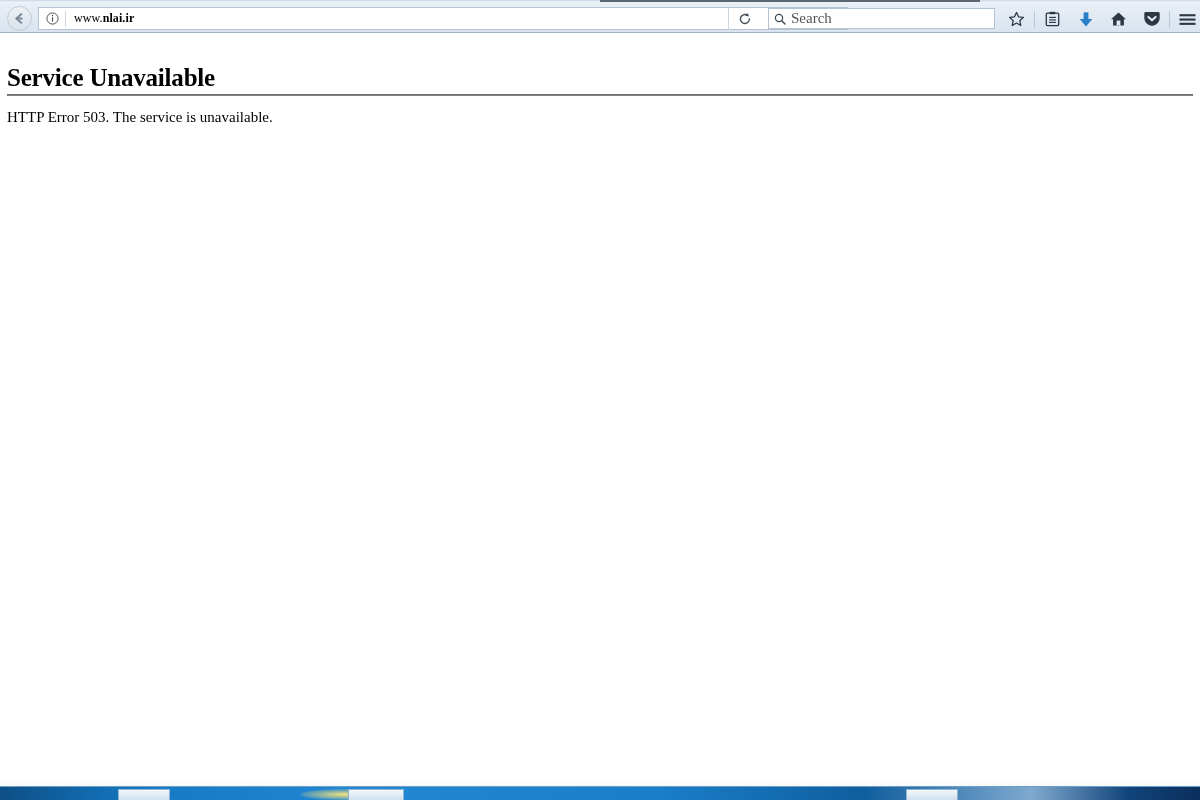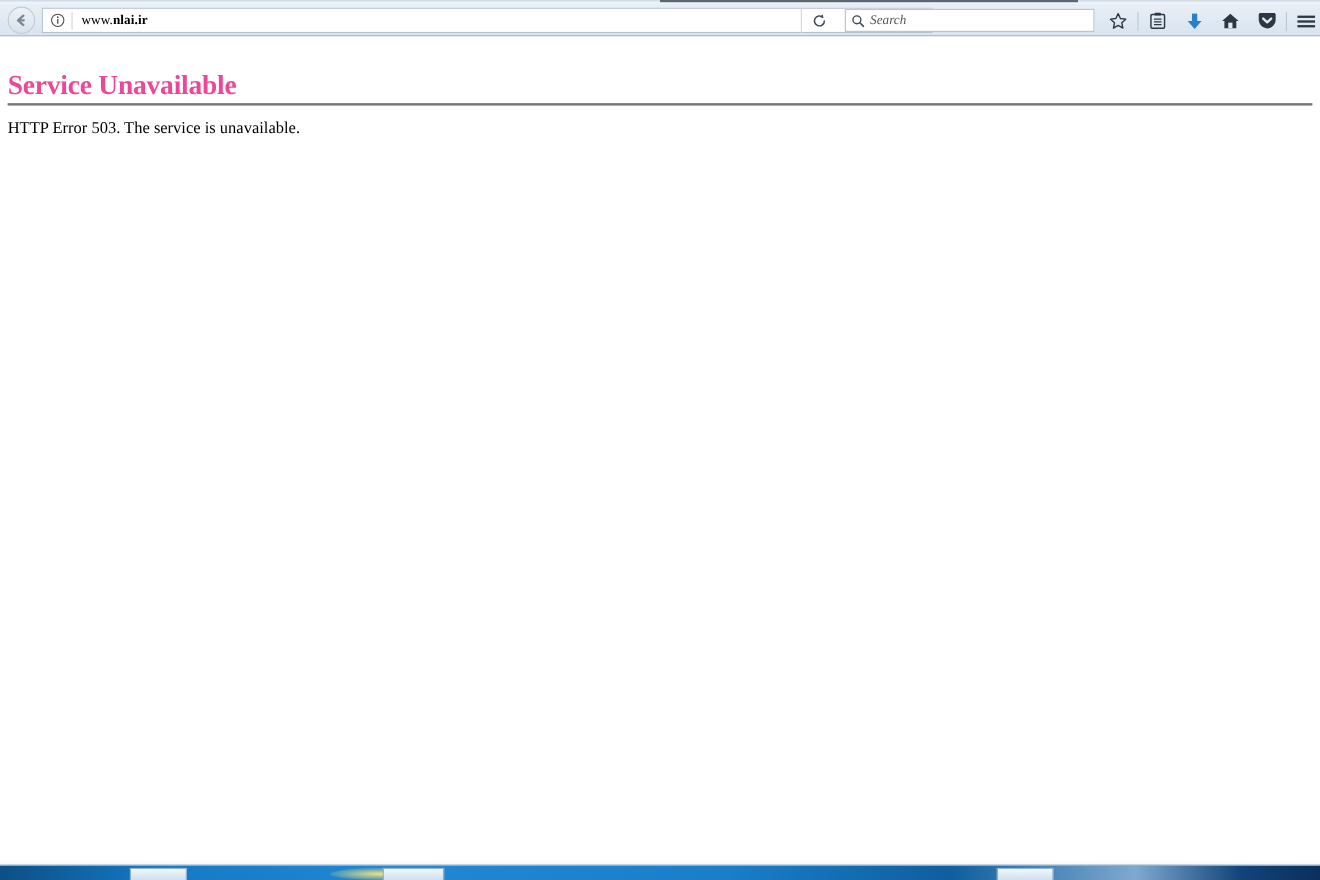--- a/index.html
+++ b/index.html
@@ -128,22 +128,21 @@
   }
   .search-icon-wrap {
     width: 22px;
     display: flex;
     align-items: center;
     justify-content: center;
     flex: 0 0 auto;
   }
   .search-placeholder {
     font-family: "Liberation Serif", serif;
-    font-style: italic;
-    font-size: 12px;
+    font-size: 15px;
     color: #555;
   }
 
   .toolbar-icons {
     position: absolute;
     top: 3px; left: 1000px;
     height: 26px;
     display: flex;
     align-items: center;
   }
@@ -170,21 +169,21 @@
     height: 752px;
     background: #ffffff;
   }
   .page-title {
     position: absolute;
     top: 13px;
     left: 7px;
     font-family: "Liberation Serif", serif;
     font-weight: bold;
     font-size: 25px;
-    color: #ec4899;
+    color: #000000;
     letter-spacing: -0.2px;
   }
   .page-rule {
     position: absolute;
     top: 60px;
     left: 7px;
     width: 1186px;
     height: 2px;
     background: #808080;
     border-top: 1px solid #6e6e6e;

